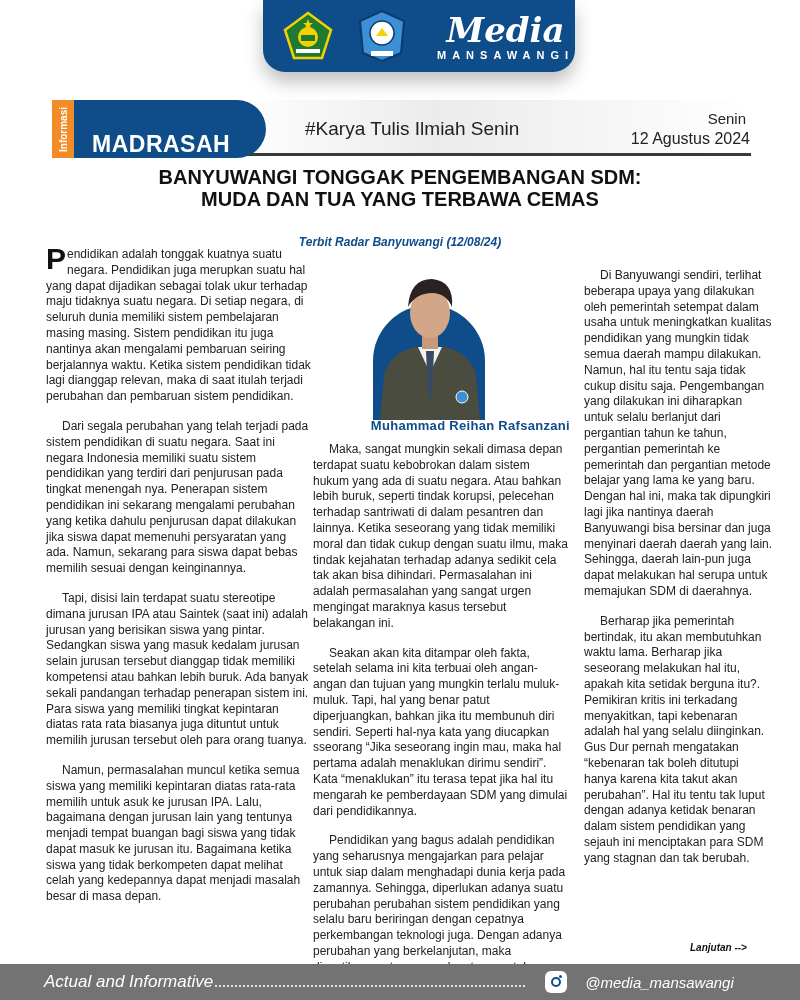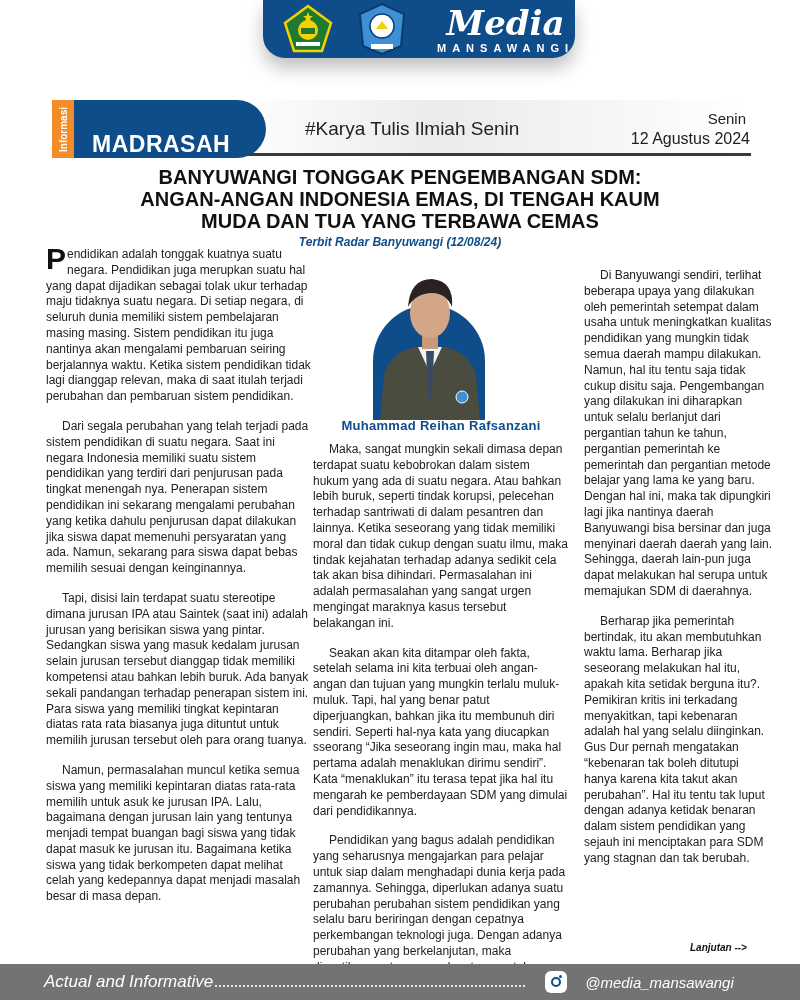--- a/index.html
+++ b/index.html
@@ -1,21 +1,21 @@
 <!DOCTYPE html>
 <html><head>
 <meta charset="utf-8">
 <style>
   * { box-sizing: border-box; margin: 0; padding: 0; }
   html, body { width: 800px; height: 1000px; background: #ffffff; overflow: hidden; }
   body { position: relative; font-family: "Liberation Sans", sans-serif; color: #222; }
 
   
   .top-badge {
-    position: absolute; left: 263px; top: 0; width: 312px; height: 58px;
+    position: absolute; left: 263px; top: 0; width: 312px; height: 72px;
     background: #0f4c8a; border-radius: 0 0 22px 22px;
     box-shadow: 0 10px 18px rgba(0,0,0,0.25);
     display: flex; align-items: center; padding-left: 20px; gap: 24px;
   }
   .logo-kemenag { width: 50px; height: 50px; }
   .logo-school { width: 50px; height: 54px; }
   .media-brand { margin-left: 6px; display: flex; flex-direction: column; align-items: center; }
   .media-word { font-family: "DejaVu Serif", serif; font-weight: bold; font-style: italic;
     color: #fff; font-size: 34px; line-height: 36px; letter-spacing: 0px; }
   .media-sub { color: #fff; font-size: 11px; font-weight: bold; letter-spacing: 6px; margin-top: 1px; }
@@ -51,21 +51,21 @@
   .col p { text-indent: 16px; margin-bottom: 14px; }
   .col p.first { text-indent: 0; }
   .col-left { left: 46px; top: 247px; width: 265px; }
   .col-mid { left: 313px; top: 442px; width: 255px; }
   .col-right { left: 584px; top: 268px; width: 190px; }
   .dropcap { float: left; font-size: 30px; font-weight: bold; line-height: 24px; margin-right: 1px; color: #111; }
 
   
   .portrait-wrap { position: absolute; left: 370px; top: 255px; width: 120px; height: 165px; overflow: hidden; }
   .arch { position: absolute; left: 3px; top: 50px; width: 112px; height: 120px; background: #0f4c8a; border-radius: 56px 56px 0 0; }
-  .author-name { position: absolute; left: 312px; top: 418px; width: 258px; text-align: center;
+  .author-name { position: absolute; left: 312px; top: 418px; width: 258px; text-align: right;
     color: #0f4c8a; font-size: 13px; font-weight: bold; letter-spacing: 0.3px; }
 
   .continue { position: absolute; left: 690px; top: 942px; font-size: 10px; font-weight: bold; font-style: italic; color: #111; }
 
   
   .footer { position: absolute; left: 0; top: 964px; width: 800px; height: 36px; background: #737373;
     display: flex; align-items: center; padding-left: 44px; }
   .tagline { color: #fff; font-size: 17px; font-style: italic; white-space: nowrap; }
   .dots { flex: 0 0 auto; width: 310px; margin-left: 2px; border-bottom: 2px dotted rgba(255,255,255,0.8); height: 1px; margin-top: 8px; }
   .ig-icon { width: 22px; height: 22px; background: #fff; border-radius: 6px; margin-left: 20px;
@@ -104,21 +104,20 @@
 </div>
 <div class="madrasah-tab">
   <span>MADRASAH</span>
 </div>
 <div class="hashtag">#Karya Tulis Ilmiah Senin</div>
 <div class="date-day">Senin</div>
 <div class="date-full">12 Agustus 2024</div>
 
 <div class="title">
   <div>BANYUWANGI TONGGAK PENGEMBANGAN SDM:</div>
-  <div>ANGAN-ANGAN INDONESIA EMAS, DI TENGAH KAUM</div>
   <div>MUDA DAN TUA YANG TERBAWA CEMAS</div>
 </div>
 <div class="source">Terbit Radar Banyuwangi (12/08/24)</div>
 
 <div class="col col-left">
   <p class="first"><span class="dropcap">P</span><span>endidikan adalah tonggak kuatnya suatu negara. Pendidikan juga merupkan suatu hal yang dapat dijadikan sebagai tolak ukur terhadap maju tidaknya suatu negara. Di setiap negara, di seluruh dunia memiliki sistem pembelajaran masing masing. Sistem pendidikan itu juga nantinya akan mengalami pembaruan seiring berjalannya waktu. Ketika sistem pendidikan tidak lagi dianggap relevan, maka di saat itulah terjadi perubahan dan pembaruan sistem pendidikan.</span></p>
   <p>Dari segala perubahan yang telah terjadi pada sistem pendidikan di suatu negara. Saat ini negara Indonesia memiliki suatu sistem pendidikan yang terdiri dari penjurusan pada tingkat menengah nya. Penerapan sistem pendidikan ini sekarang mengalami perubahan yang ketika dahulu penjurusan dapat dilakukan jika siswa dapat memenuhi persyaratan yang ada. Namun, sekarang para siswa dapat bebas memilih sesuai dengan keinginannya.</p>
   <p>Tapi, disisi lain terdapat suatu stereotipe dimana jurusan IPA atau Saintek (saat ini) adalah jurusan yang berisikan siswa yang pintar. Sedangkan siswa yang masuk kedalam jurusan selain jurusan tersebut dianggap tidak memiliki kompetensi atau bahkan lebih buruk. Ada banyak sekali pandangan terhadap penerapan sistem ini. Para siswa yang memiliki tingkat kepintaran diatas rata rata biasanya juga dituntut untuk memilih jurusan tersebut oleh para orang tuanya.</p>
   <p>Namun, permasalahan muncul ketika semua siswa yang memiliki kepintaran diatas rata-rata memilih untuk asuk ke jurusan IPA. Lalu, bagaimana dengan jurusan lain yang tentunya menjadi tempat buangan bagi siswa yang tidak dapat masuk ke jurusan itu. Bagaimana ketika siswa yang tidak berkompeten dapat melihat celah yang kedepannya dapat menjadi masalah besar di masa depan.</p>
 </div>

